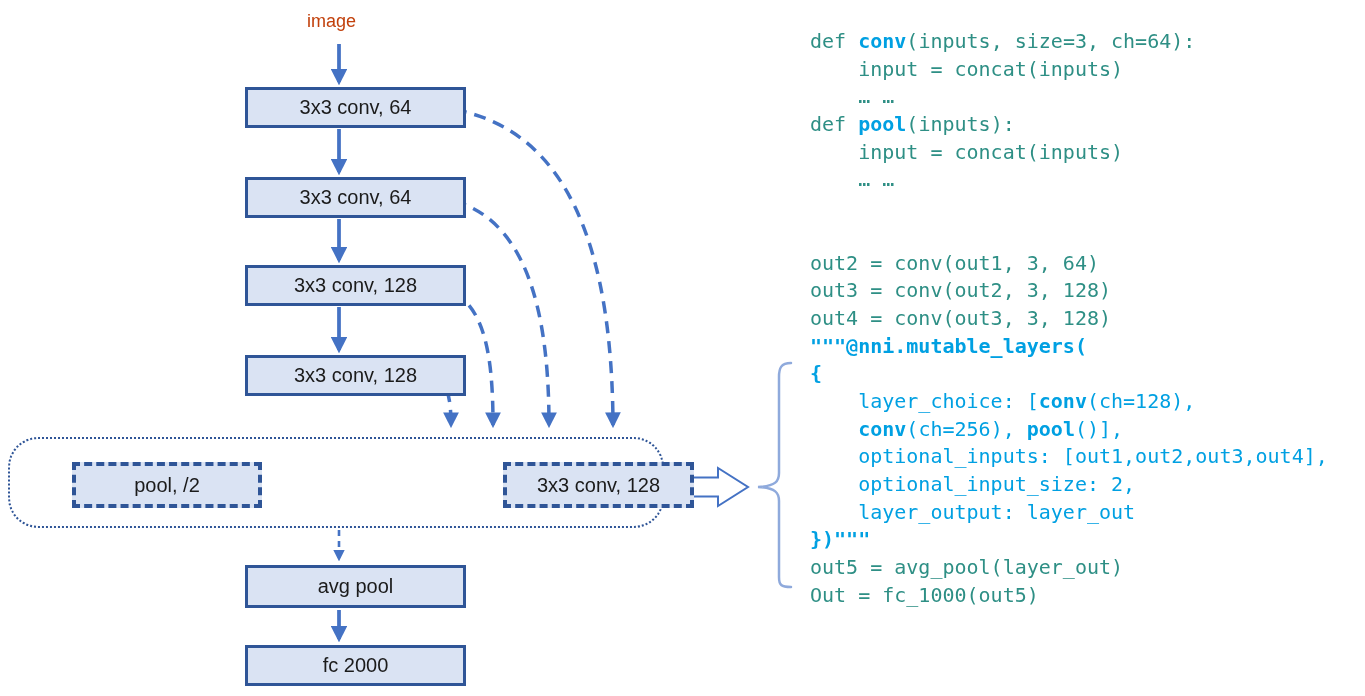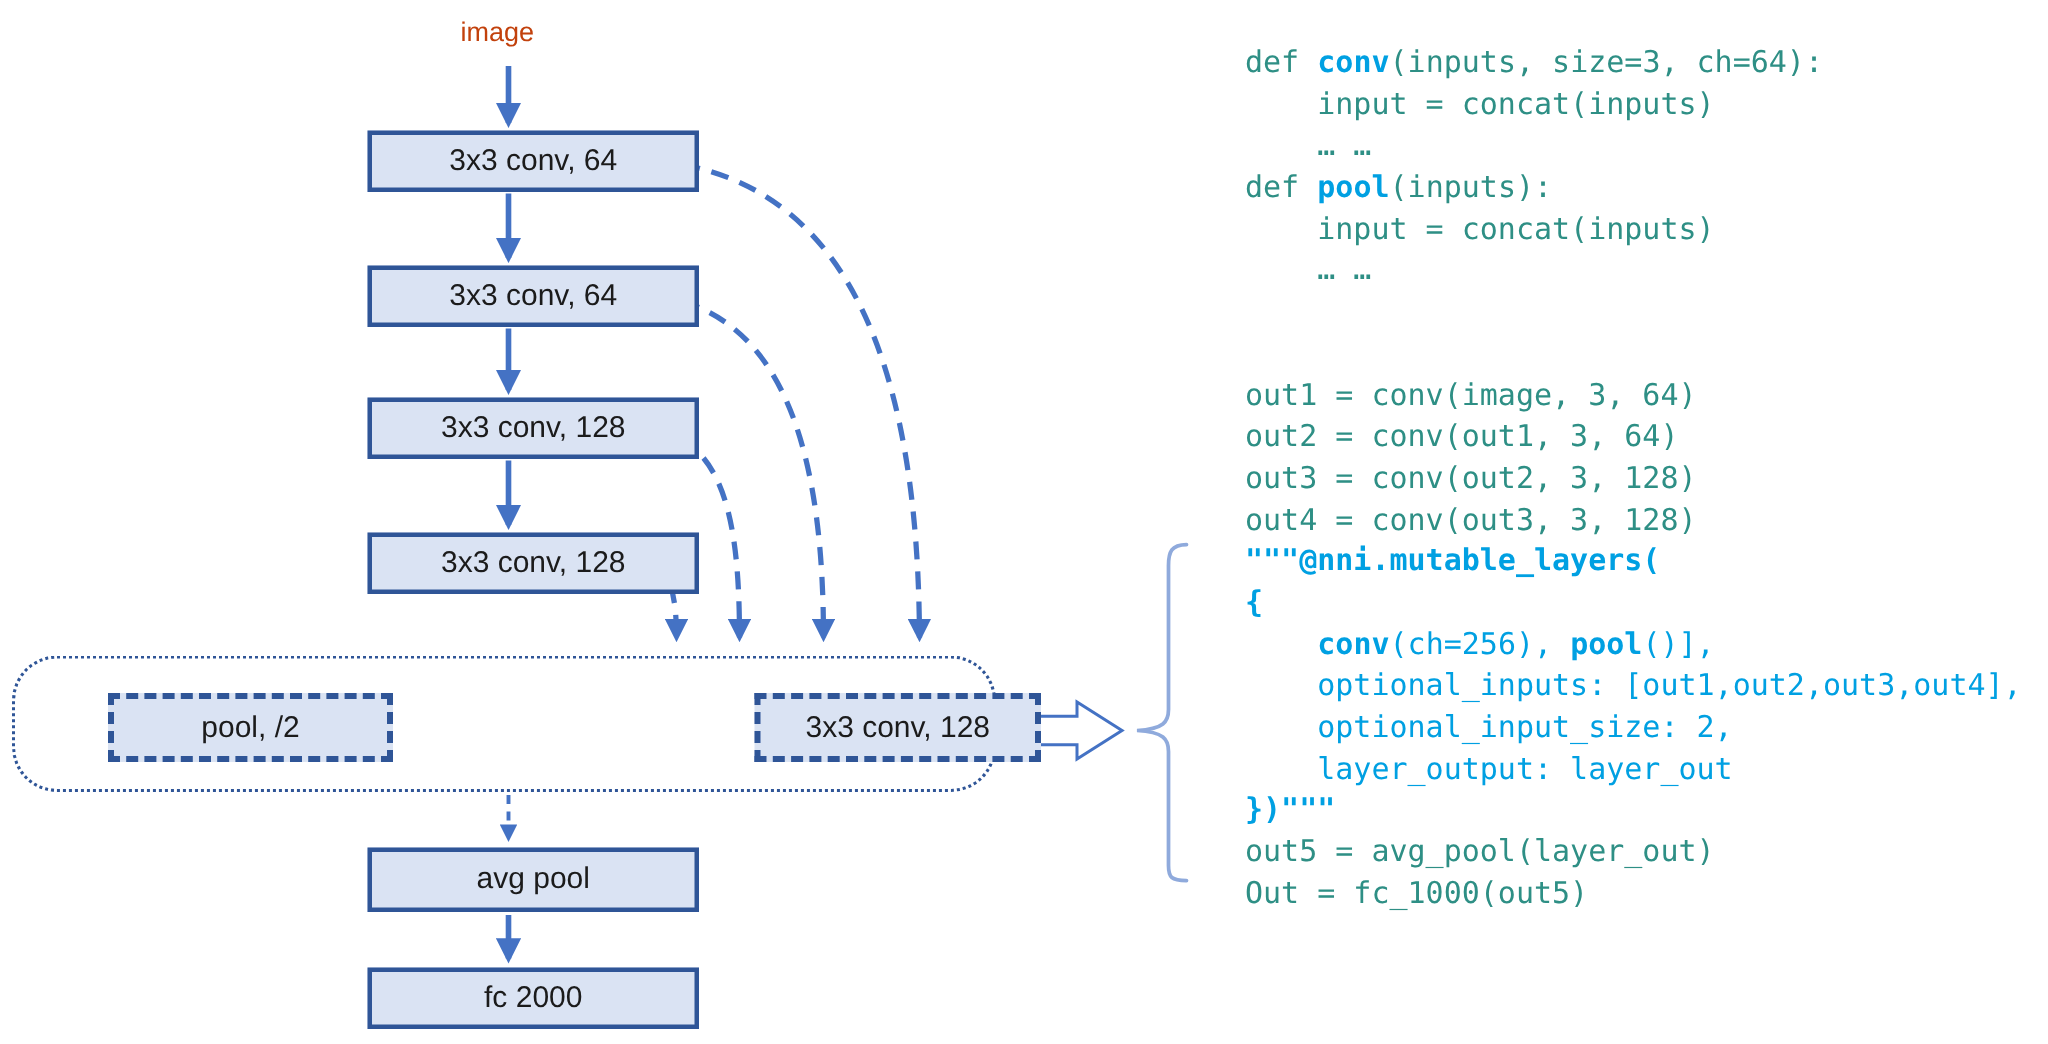--- a/index.html
+++ b/index.html
@@ -63,21 +63,21 @@
     color: #c2410c;
   }
   #code-block {
     position: absolute;
     left: 810px;
     top: 28px;
     font-family: "DejaVu Sans Mono", "Liberation Mono", monospace;
     font-size: 20px;
     line-height: 27.7px;
   }
-  .code-line { white-space: pre; height: 27.7px; margin-left: 20px; }
+  .code-line { white-space: pre; height: 27.7px; }
   .tok-teal { color: #2e8f85; }
   .tok-blue { color: #00a0e2; }
   .tok-blue-bold { color: #00a0e2; font-weight: bold; }
 </style>
 </head>
 <body>
 
 <div id="canvas">
 
   <svg class="overlay" viewBox="0 0 1365 696" xmlns="http://www.w3.org/2000/svg">
@@ -137,26 +137,26 @@
 
   <div id="code-block">
       <div class="code-line"><span class="tok-teal">def </span><span class="tok-blue-bold">conv</span><span class="tok-teal">(inputs, size=3, ch=64):</span></div>
       <div class="code-line"><span class="tok-teal">    input = concat(inputs)</span></div>
       <div class="code-line"><span class="tok-teal">    … …</span></div>
       <div class="code-line"><span class="tok-teal">def </span><span class="tok-blue-bold">pool</span><span class="tok-teal">(inputs):</span></div>
       <div class="code-line"><span class="tok-teal">    input = concat(inputs)</span></div>
       <div class="code-line"><span class="tok-teal">    … …</span></div>
       <div class="code-line">&nbsp;</div>
       <div class="code-line">&nbsp;</div>
-      <div class="code-line"><span class="tok-teal">out1 = conv(image, 3, 64)</span></div>
       <div class="code-line"><span class="tok-teal">out2 = conv(out1, 3, 64)</span></div>
       <div class="code-line"><span class="tok-teal">out3 = conv(out2, 3, 128)</span></div>
       <div class="code-line"><span class="tok-teal">out4 = conv(out3, 3, 128)</span></div>
       <div class="code-line"><span class="tok-blue-bold">"""@nni.mutable_layers(</span></div>
       <div class="code-line"><span class="tok-blue-bold">{</span></div>
+      <div class="code-line"><span class="tok-blue">    layer_choice: [</span><span class="tok-blue-bold">conv</span><span class="tok-blue">(ch=128),</span></div>
       <div class="code-line"><span class="tok-blue">    </span><span class="tok-blue-bold">conv</span><span class="tok-blue">(ch=256), </span><span class="tok-blue-bold">pool</span><span class="tok-blue">()],</span></div>
       <div class="code-line"><span class="tok-blue">    optional_inputs: [out1,out2,out3,out4],</span></div>
       <div class="code-line"><span class="tok-blue">    optional_input_size: 2,</span></div>
       <div class="code-line"><span class="tok-blue">    layer_output: layer_out</span></div>
       <div class="code-line"><span class="tok-blue-bold">})"""</span></div>
       <div class="code-line"><span class="tok-teal">out5 = avg_pool(layer_out)</span></div>
       <div class="code-line"><span class="tok-teal">Out = fc_1000(out5)</span></div>
     </div>
 
 </div>

